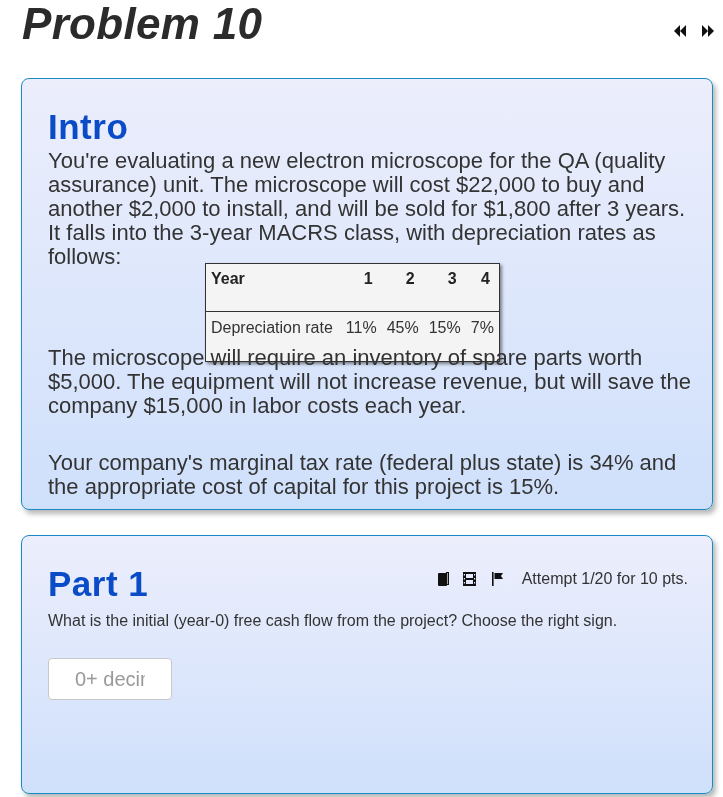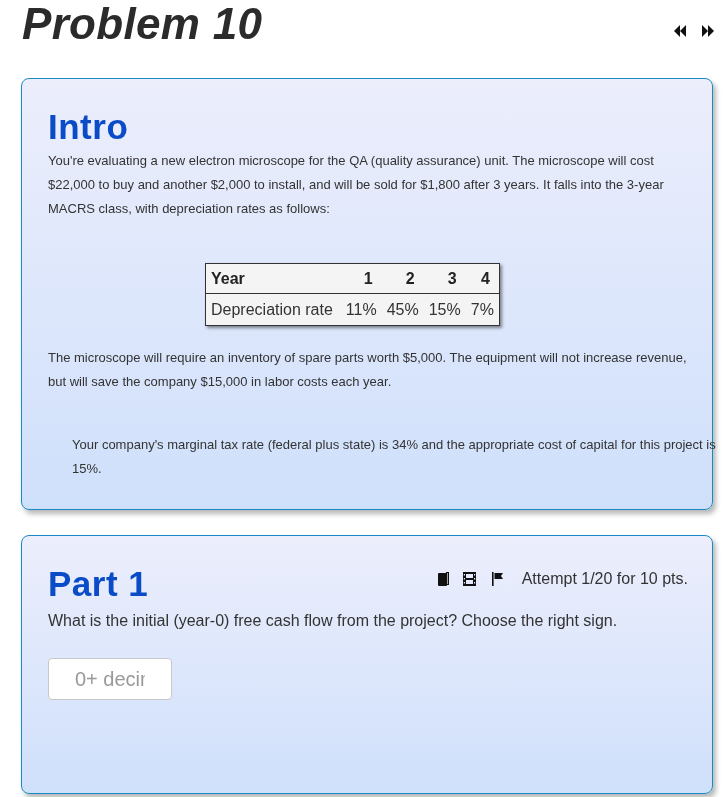--- a/index.html
+++ b/index.html
@@ -39,36 +39,36 @@
     .card-heading {
       position: absolute; left: 26px; margin: 0;
       font-weight: bold; font-size: 35px; line-height: 40px;
       color: #0a4cc8;
       letter-spacing: 0.5px;
     }
     .card-intro .card-heading { top: 28px; }
     .card-part .card-heading { top: 28px; }
     .para {
       position: absolute; left: 26px; width: 650px; margin: 0;
-      font-size: 13px; line-height: 24px; color: #333;
+      font-size: 22px; line-height: 24px; color: #333;
     }
     .p1 { top: 70px; }
     .p2 { top: 267px; }
-    .p3 { top: 354px; margin-left: 24px; }
+    .p3 { top: 372px; }
 
     .dep-table {
       position: absolute; left: 183px; top: 184px;
       border-collapse: collapse;
       background: #f4f4f4;
       border: 1px solid #333;
       box-shadow: 2px 2px 3px rgba(0,0,0,0.45);
       font-size: 16px; color: #333;
     }
     .dep-table th, .dep-table td {
-      padding: 4px 5px 3px 5px;
+      padding: 4px 5px 21px 5px;
       text-align: right;
       white-space: nowrap;
     }
     .dep-table th { font-weight: bold; height: 22px; border-bottom: 1px solid #333; color: #222; }
     .dep-table td { height: 24px; }
     .dep-table .row-label { text-align: left; padding-right: 8px; }
     .dep-table th.num { padding-left: 12px; padding-right: 9px; }
     .dep-table td.num { padding-left: 5px; }
 
     .part-meta {

